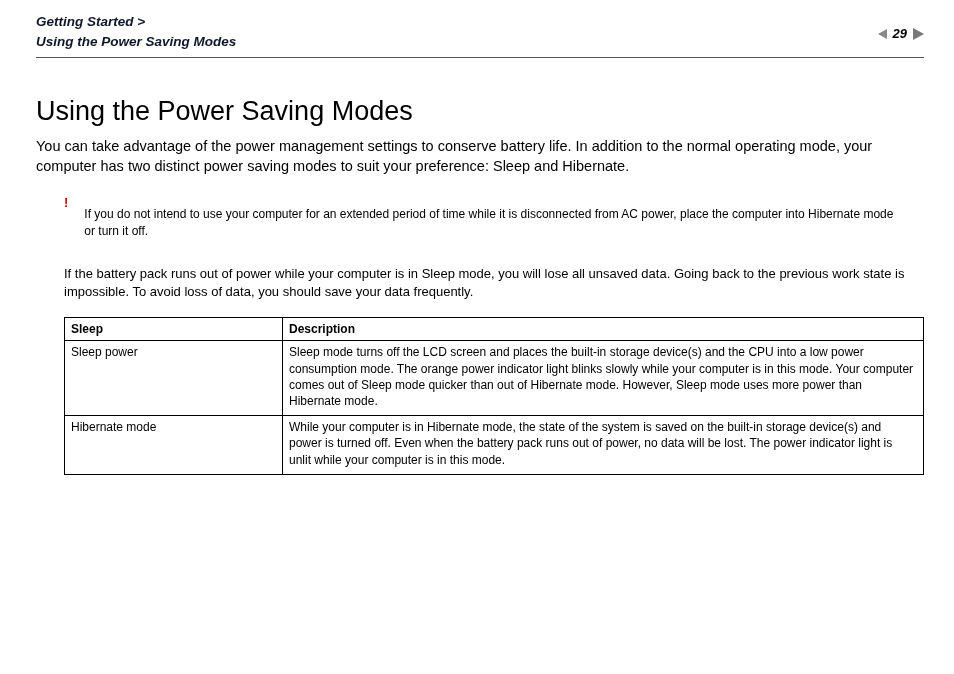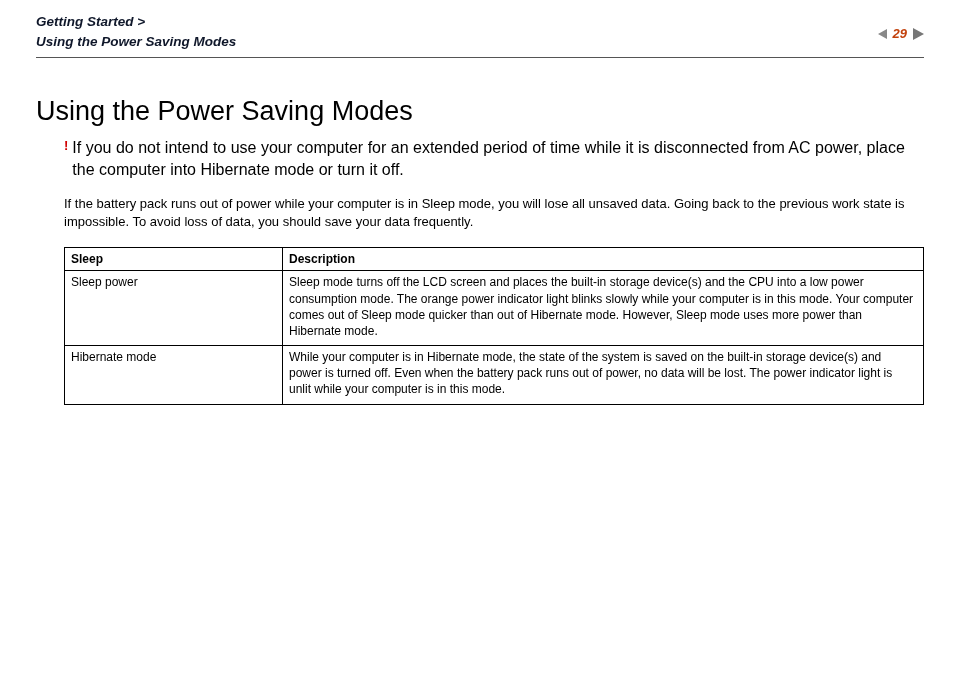--- a/index.html
+++ b/index.html
@@ -34,21 +34,21 @@
   .pagenav {
     display: flex;
     align-items: center;
     gap: 6px;
     margin-top: 14px;
   }
   .pagenum {
     font-size: 13px;
     font-weight: bold;
     font-style: italic;
-    color: #c2410c;
+    color: #000000;
   }
   .tri-left, .tri-right {
     width: 0; height: 0;
   }
   .tri-left {
     border-top: 5px solid transparent;
     border-bottom: 5px solid transparent;
     border-right: 9px solid #888;
   }
   .tri-right {
@@ -77,23 +77,23 @@
     align-items: flex-start;
   }
   .bang {
     color: #d00000;
     font-weight: bold;
     font-size: 13px;
     flex: 0 0 auto;
     line-height: 1.35;
   }
   .warntext {
-    font-size: 16px;
+    font-size: 12px;
     line-height: 1.38;
-    margin: 0;
+    margin: 12px;
   }
   .warntext2 {
     font-size: 13px;
     line-height: 1.38;
     margin: 14px 0 0 0;
   }
   table.modes {
     border-collapse: collapse;
     width: calc(100% - 28px);
     margin-left: 28px;
@@ -128,20 +128,21 @@
     </div>
     <div class="pagenav">
       <span class="tri-left"></span>
       <span class="pagenum">29</span>
       <span class="tri-right"></span>
     </div>
   </div>
 
   <h1 class="title">Using the Power Saving Modes</h1>
 
+  <p class="intro">You can take advantage of the power management settings to conserve battery life. In addition to the normal operating mode, your computer has two distinct power saving modes to suit your preference: Sleep and Hibernate.</p>
 
   <div class="warnblock">
     <div class="warnrow">
       <span class="bang">!</span>
       <p class="warntext">If you do not intend to use your computer for an extended period of time while it is disconnected from AC power, place the computer into Hibernate mode or turn it off.</p>
     </div>
     <p class="warntext2">If the battery pack runs out of power while your computer is in Sleep mode, you will lose all unsaved data. Going back to the previous work state is impossible. To avoid loss of data, you should save your data frequently.</p>
   </div>
 
   <table class="modes">

